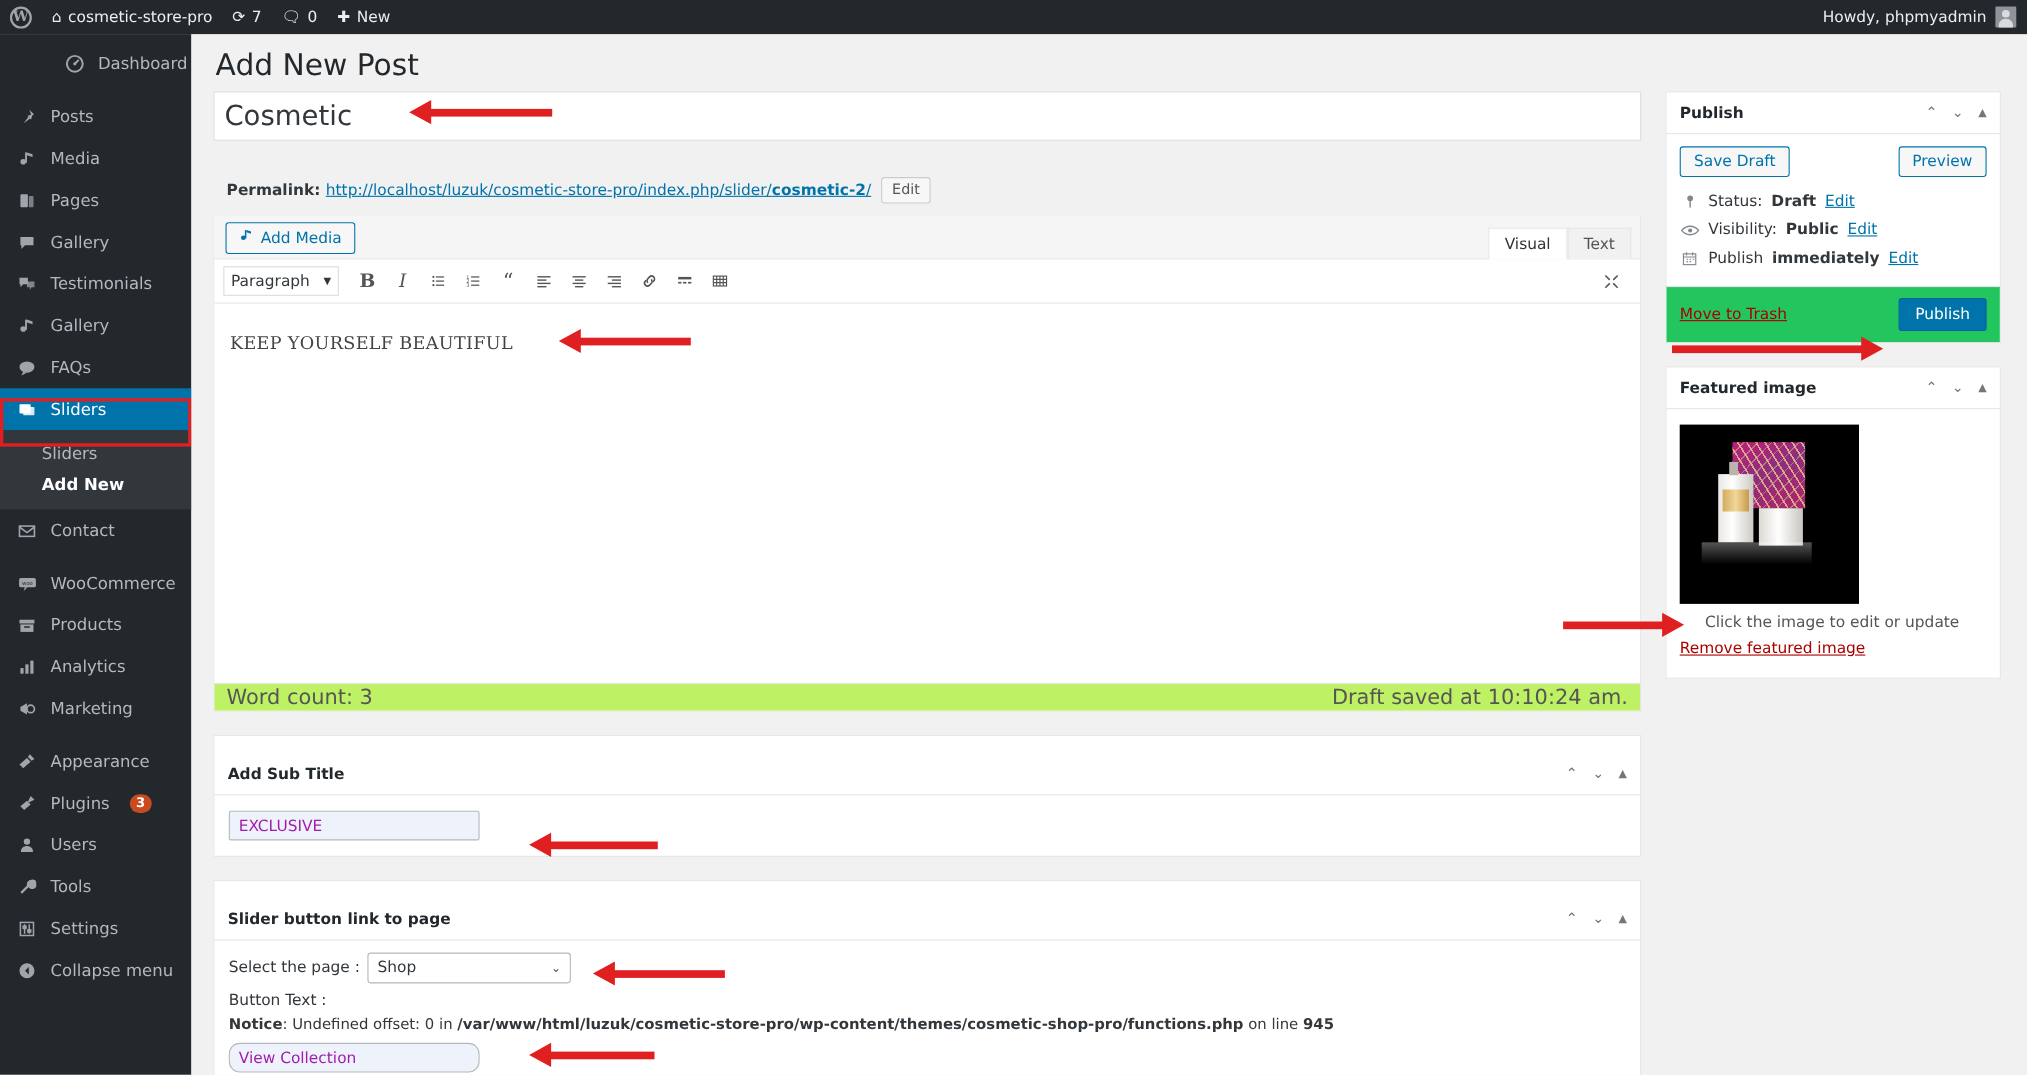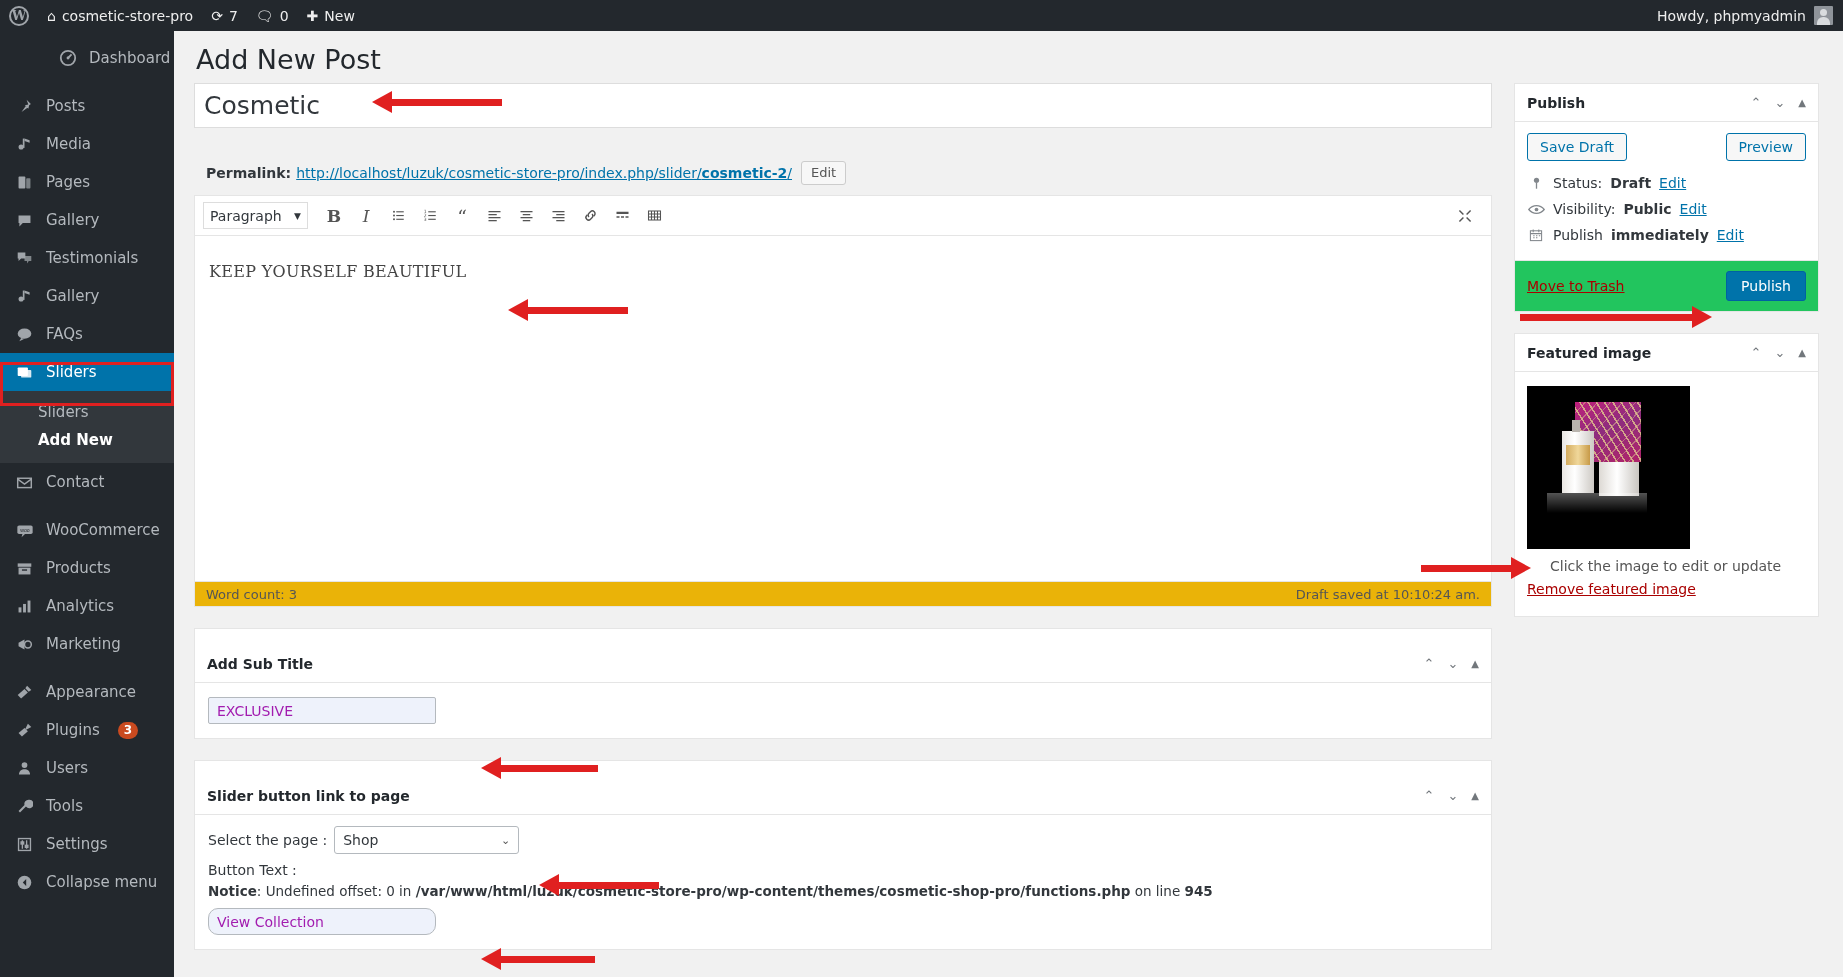--- a/index.html
+++ b/index.html
@@ -99,23 +99,23 @@
     border-bottom:1px solid #e5e5e5; padding:0 8px; background:#fff; position:relative;}
   .sel-para{ border:1px solid #ddd; background:#fff; width:105px; height:27px;
     font-size:14px; display:flex; align-items:center; padding:0 6px;
     justify-content:space-between; color:#32373c; margin-right:10px;}
   .tbtn{ width:32px; height:30px; display:inline-flex; align-items:center;
     justify-content:center; color:#555; font-size:17px;}
   .tbtn.fs{ position:absolute; right:10px; }
   .edit-area{ height:345px; background:#fff; padding:26px 14px; }
   .edit-text{ font-family:"DejaVu Serif","Liberation Serif",serif;
      font-size:16px; color:#444; letter-spacing:0.3px;}
-  .status-bar{ height:25px; background:#eab308; border-top:1px solid #e5e5e5;
+  .status-bar{ height:25px; background:#bef264; border-top:1px solid #e5e5e5;
     display:flex; align-items:center; justify-content:space-between;
-    padding:0 11px; font-size:13px; color:#555;}
+    padding:0 11px; font-size:19px; color:#555;}
 
   
   .postbox{ background:#fff; border:1px solid #e5e5e5; margin-top:21px; }
   .pb-head{ display:flex; align-items:center; height:38px;
     border-bottom:1px solid #e5e5e5; padding:0 12px;margin-top:16px; }
   .pb-title{ font-size:14px; font-weight:bold; color:#23282d; }
   .pb-ctrl{ margin-left:auto; display:flex; align-items:center; gap:13px; color:#72777c;}
   .pb-ctrl span{ font-size:13px; line-height:1;}
   .pb-body{ padding:14px 13px; }
   .txt-input{ border:1px solid #b4b9be; background:#eef2fb; height:27px;
@@ -436,20 +436,36 @@
       <span>Cosmetic</span>
     </div>
 
     <div class="permalink-row">
       <b>Permalink:</b>
       <span class="plink"><span>http://localhost/luzuk/cosmetic-store-pro/index.php/slider/</span><span class="slug">cosmetic-2</span><span>/</span></span>
       <span class="btn-sm">Edit</span>
     </div>
 
     <div class="editor-wrap">
+      <div class="media-row">
+        <span class="addmedia-btn">
+          <span>
+            <svg width="14" height="14" viewBox="0 0 20 20" fill="currentColor">
+                <circle cx="6" cy="13" r="3"></circle>
+                <rect x="8" y="3" width="2" height="11"></rect>
+                <path d="M10 3l6 2v3l-6-2z"></path>
+              </svg>
+          </span>
+          <span>Add Media</span>
+        </span>
+        <div class="vt-tabs">
+          <div class="vt-tab active">Visual</div>
+          <div class="vt-tab">Text</div>
+        </div>
+      </div>
 
       <div class="mce-toolbar">
         <div class="sel-para">
           <span>Paragraph</span>
           <span style="font-size:9px;">▼</span>
         </div>
         <span class="tbtn" style="font-weight:bold;font-family:'DejaVu Serif',serif;">B</span>
         <span class="tbtn" style="font-style:italic;font-family:'DejaVu Serif',serif;">I</span>
         <span class="tbtn">
           <svg width="15" height="15" viewBox="0 0 20 20" fill="currentColor">

